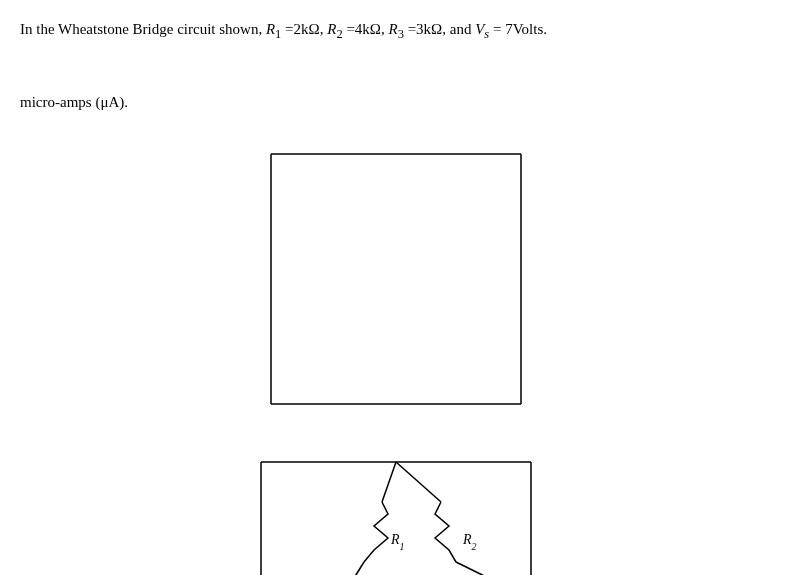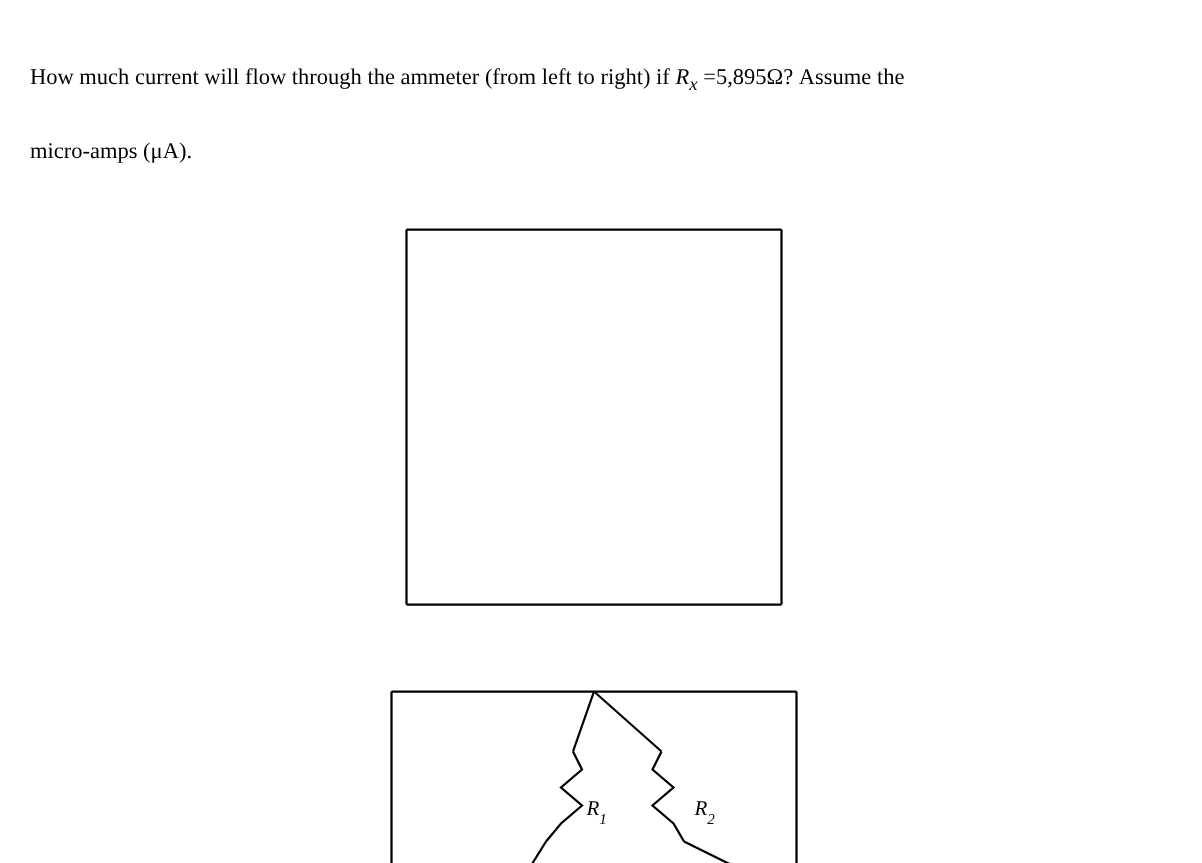--- a/index.html
+++ b/index.html
@@ -25,24 +25,24 @@
       padding-bottom: 10px;
     }
     svg text {
       font-family: 'Times New Roman', Times, serif;
     }
   </style>
 </head>
 <body>
 
 <div class="problem-text">
+  <span>
+    In the Wheatstone Bridge circuit shown, <i>R</i><sub>1</sub> =2kΩ, <i>R</i><sub>2</sub> =4kΩ, <i>R</i><sub>3</sub> =3kΩ, and <i>V<sub>s</sub></i> = 7Volts.
+  </span>
   <br>
-  <span>
-    How much current will flow through the ammeter (from left to right) if <i>R<sub>x</sub></i> =5,895Ω?  Assume the
-  </span>
   <br>
   <br>
   <span>
     micro-amps (μA).
   </span>
 </div>
 
 <div class="circuit-area">
   <svg width="420" height="320" viewBox="0 0 420 320">
 

